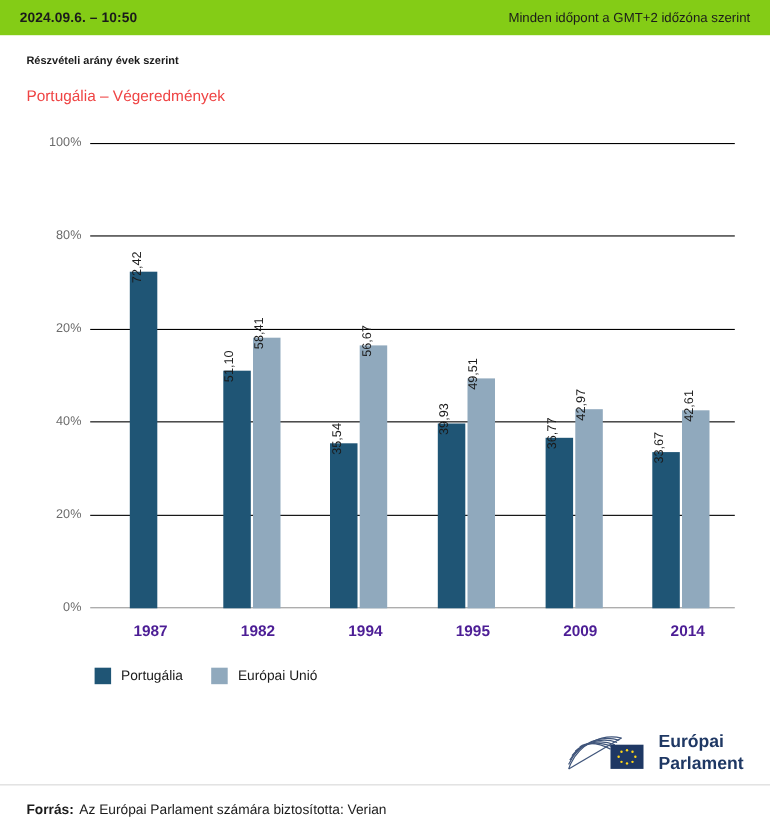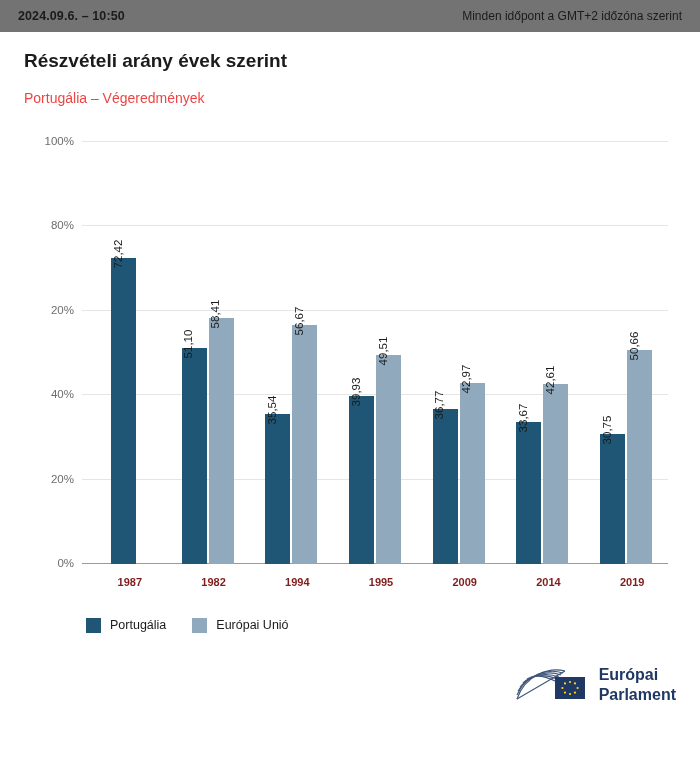--- a/index.html
+++ b/index.html
@@ -17,21 +17,21 @@
   .page {
     position: relative;
     width: 700px;
     height: 757px;
     box-sizing: border-box;
   }
 
   
   .topbar {
     height: 32px;
-    background: #737373;
+    background: #84cc16;
     display: flex;
     align-items: center;
     justify-content: space-between;
     padding: 0 18px;
     box-sizing: border-box;
     font-size: 12.5px;
   }
   .topbar .date {
     font-weight: bold;
     color: #1b1b1b;
@@ -40,21 +40,21 @@
   .topbar .tz {
     color: #1b1b1b;
     font-size: 12px;
   }
 
   
   .titles {
     padding: 18px 24px 0 24px;
   }
   .chart-title {
-    font-size: 19px;
+    font-size: 10px;
     font-weight: bold;
     color: #1b1b1b;
     margin: 0 0 18px 0;
   }
   .chart-subtitle {
     font-size: 14px;
     color: #ef4444;
     margin: 0;
     font-weight: normal;
   }
@@ -70,21 +70,21 @@
     left: 58px;
     right: 8px;
     top: 8px;
     bottom: 40px;
   }
   .gridline {
     position: absolute;
     left: 0;
     right: 0;
     height: 1px;
-    background: #e5e5e5;
+    background: #000000;
   }
   .gridline.axis {
     background: #9a9a9a;
   }
   .ytick {
     position: absolute;
     right: 100%;
     margin-right: 8px;
     transform: translateY(-50%);
     font-size: 11.5px;
@@ -128,23 +128,23 @@
     color: #1b1b1b;
     white-space: nowrap;
   }
   .xtick {
     position: absolute;
     top: 100%;
     left: 12px;
     right: 0;
     margin-top: 12px;
     text-align: center;
-    font-size: 11px;
-    font-weight: bold;
-    color: #7f1d1d;
+    font-size: 14px;
+    font-weight: bold;
+    color: #4c1d95;
   }
 
   
   .legend {
     display: flex;
     align-items: center;
     gap: 26px;
     margin: 14px 0 0 86px;
   }
   .legend-item {
@@ -284,29 +284,20 @@
             <div class="xtick">2009</div>
           </div>
           <div class="group">
             <div class="bar s0" title="Portugália 2014: 33,67" style="height: 33.67%;">
               <span class="vlabel">33,67</span>
             </div>
             <div class="bar s1" title="Európai Unió 2014: 42,61" style="height: 42.61%;">
               <span class="vlabel">42,61</span>
             </div>
             <div class="xtick">2014</div>
-          </div>
-          <div class="group">
-            <div class="bar s0" title="Portugália 2019: 30,75" style="height: 30.75%;">
-              <span class="vlabel">30,75</span>
-            </div>
-            <div class="bar s1" title="Európai Unió 2019: 50,66" style="height: 50.66%;">
-              <span class="vlabel">50,66</span>
-            </div>
-            <div class="xtick">2019</div>
           </div>
         </div>
     </div>
   </div>
 
   <div class="legend" id="legend">
       <div class="legend-item">
         <span class="swatch s0" style="background: rgb(31, 85, 117);"></span>
         <span>Portugália</span>
       </div>
@@ -340,14 +331,18 @@
           <circle cx="50" cy="18.4" r="1.1"></circle>
         </g>
       </svg>
     </div>
     <div class="logo-text">
       <div>Európai</div>
       <div>Parlament</div>
     </div>
   </div>
 
+  <div class="footer">
+    <span class="src-label">Forrás:</span>
+    <span>Az Európai Parlament számára biztosította: Verian</span>
+  </div>
 
 </div>
 
 </body></html>

